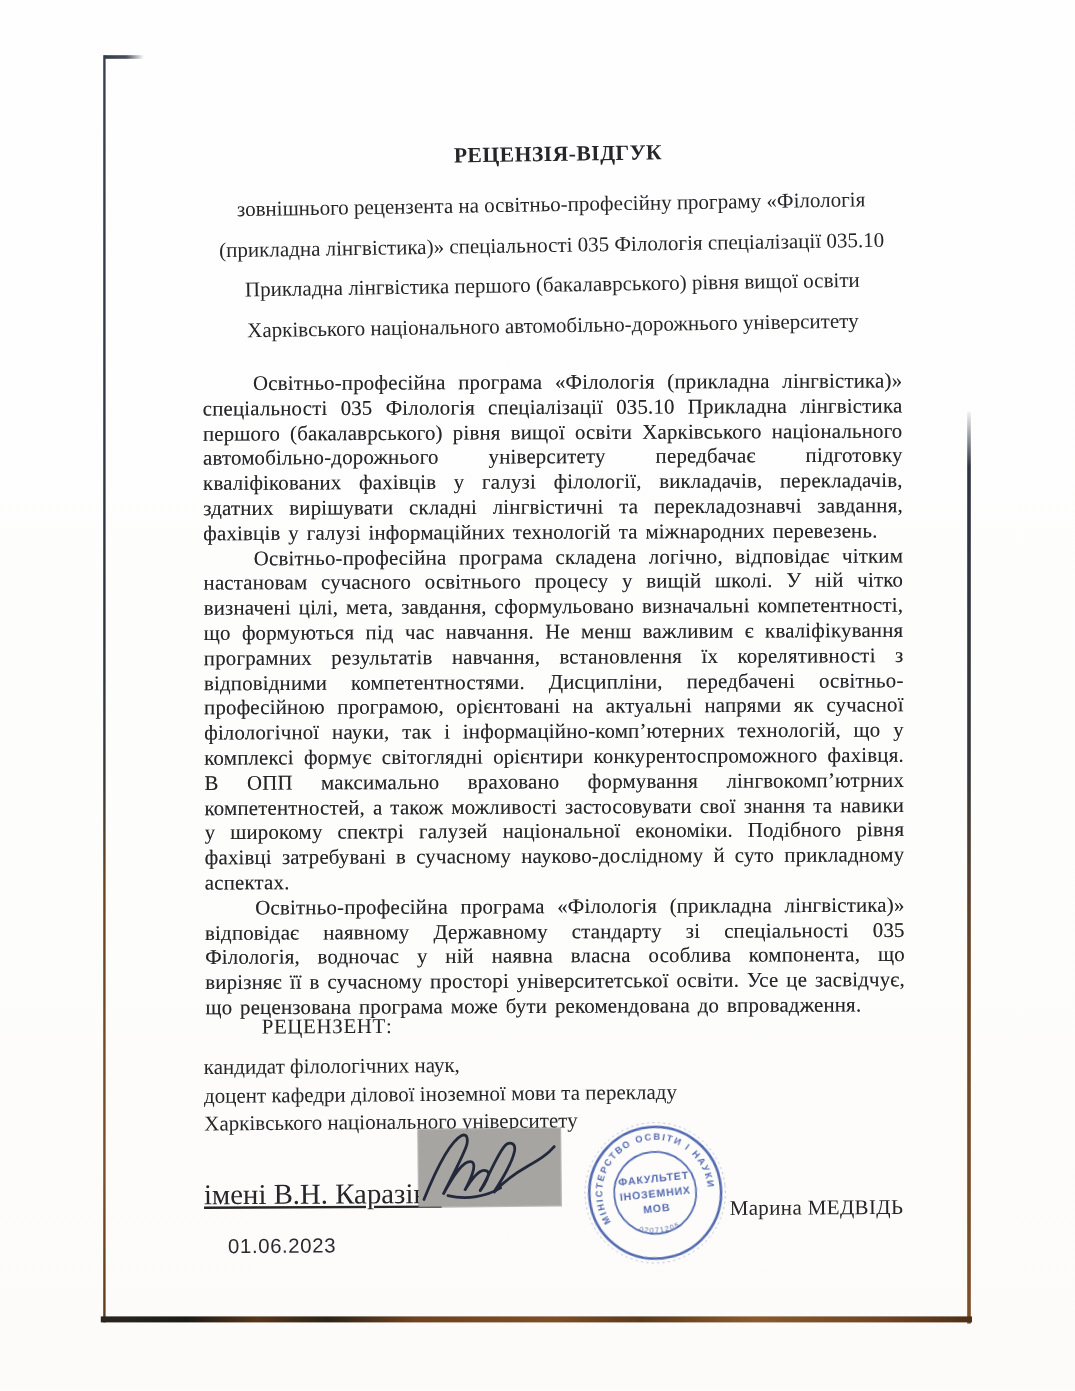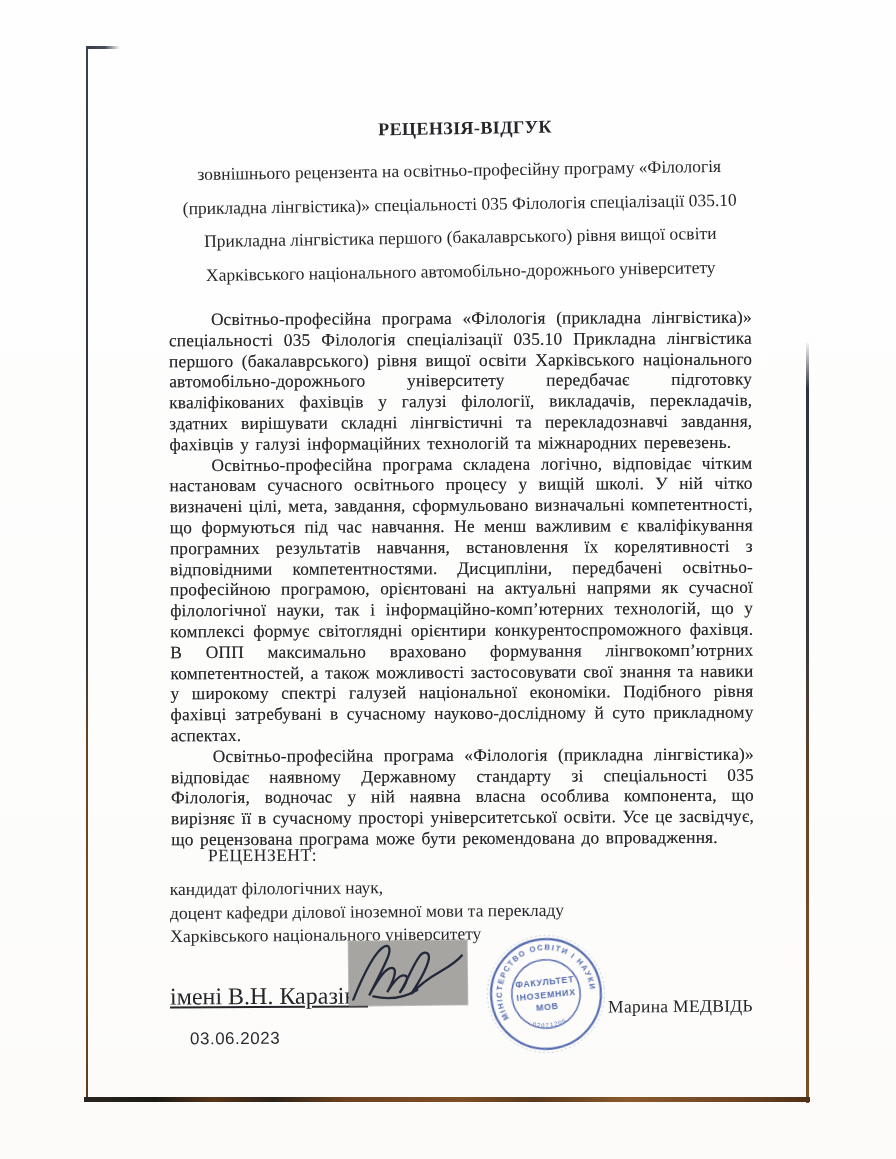--- a/index.html
+++ b/index.html
@@ -44,21 +44,21 @@
   .doc-body{
     position:absolute;left:170px;top:308px;width:583px;
     font-size:17.4px;line-height:20.8px;text-align:justify;
     word-spacing:2px;letter-spacing:.15px;
     transform:rotate(-0.25deg);
     text-shadow:0 0 .4px rgba(20,20,25,.45);
   }
   .doc-body p{margin:0;text-indent:42px;}
   
   .reviewer-heading{
-    position:absolute;left:208px;top:845px;font-size:17.5px;letter-spacing:.5px;
+    position:absolute;left:218px;top:845px;font-size:17.5px;letter-spacing:.5px;
     transform:rotate(-0.3deg);
   }
   .reviewer-credentials{
     position:absolute;left:170px;top:876px;width:480px;
     font-size:17.5px;line-height:23.5px;transform:rotate(-0.5deg);
   }
   .affiliation-continued{
     position:absolute;left:170px;top:983px;font-size:24px;transform:rotate(-0.3deg);text-decoration:underline;
   }
   .reviewer-name{
@@ -112,21 +112,21 @@
   </div>
 
   <div class="reviewer-heading">РЕЦЕНЗЕНТ:</div>
   <div class="reviewer-credentials">
     <div>кандидат філологічних наук,</div>
     <div>доцент кафедри ділової іноземної мови та перекладу</div>
     <div>Харківського національного університету</div>
   </div>
   <div class="affiliation-continued">імені В.Н. Каразіна</div>
   <div class="reviewer-name">Марина МЕДВІДЬ</div>
-  <div class="doc-date">03.06.2023</div>
+  <div class="doc-date">01.06.2023</div>
 
   <div class="signature-box">
     <svg width="130" height="74" viewBox="0 0 130 74">
       <g fill="none" stroke="#23293a" stroke-width="2.3" stroke-linecap="round">
         <path d="M 10 62 C 20 38 32 14 42 9 C 47 7 48 13 45 20 C 39 34 30 50 26 58 C 36 40 44 29 50 31 C 55 33 49 46 44 55 C 52 42 58 36 63 39 C 66 41 61 50 57 55"></path>
         <path d="M 57 55 C 64 44 70 28 77 19 C 81 14 87 15 86 22 C 84 33 74 48 68 57 C 78 46 88 40 97 35 C 106 30 113 26 119 19"></path>
         <path d="M 30 59 C 46 63 62 60 74 53"></path>
       </g>
     </svg>
   </div>

